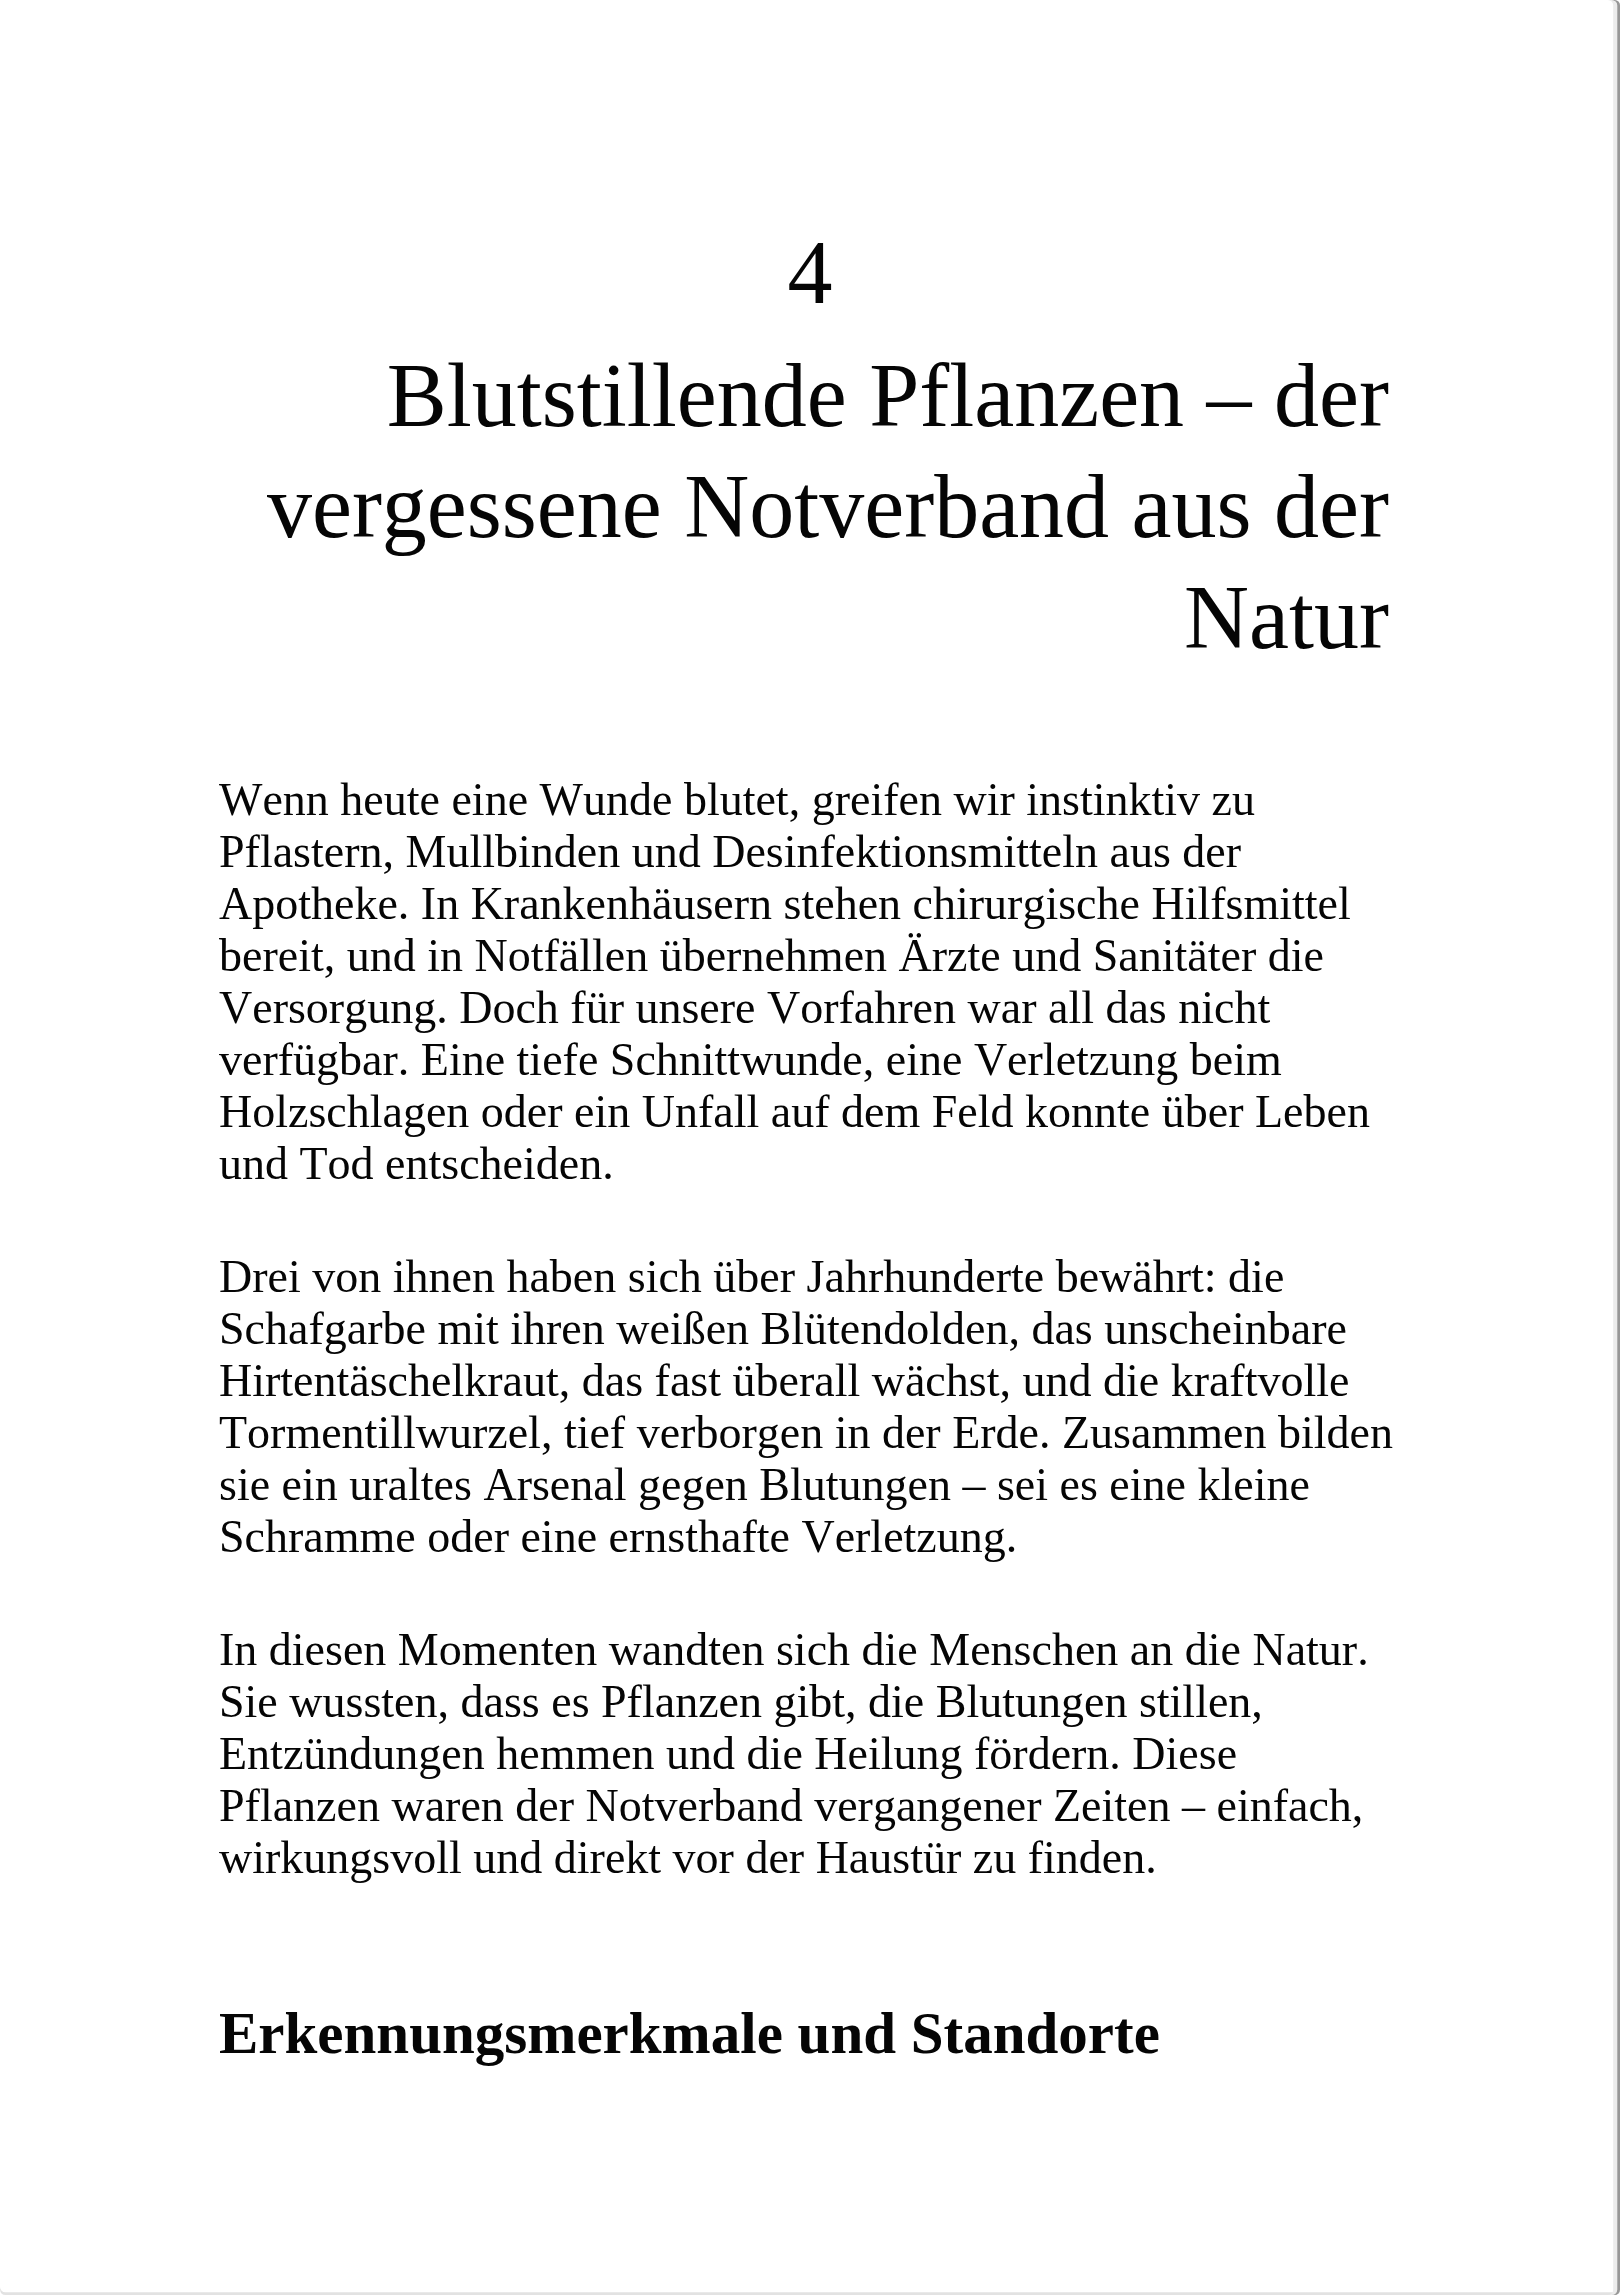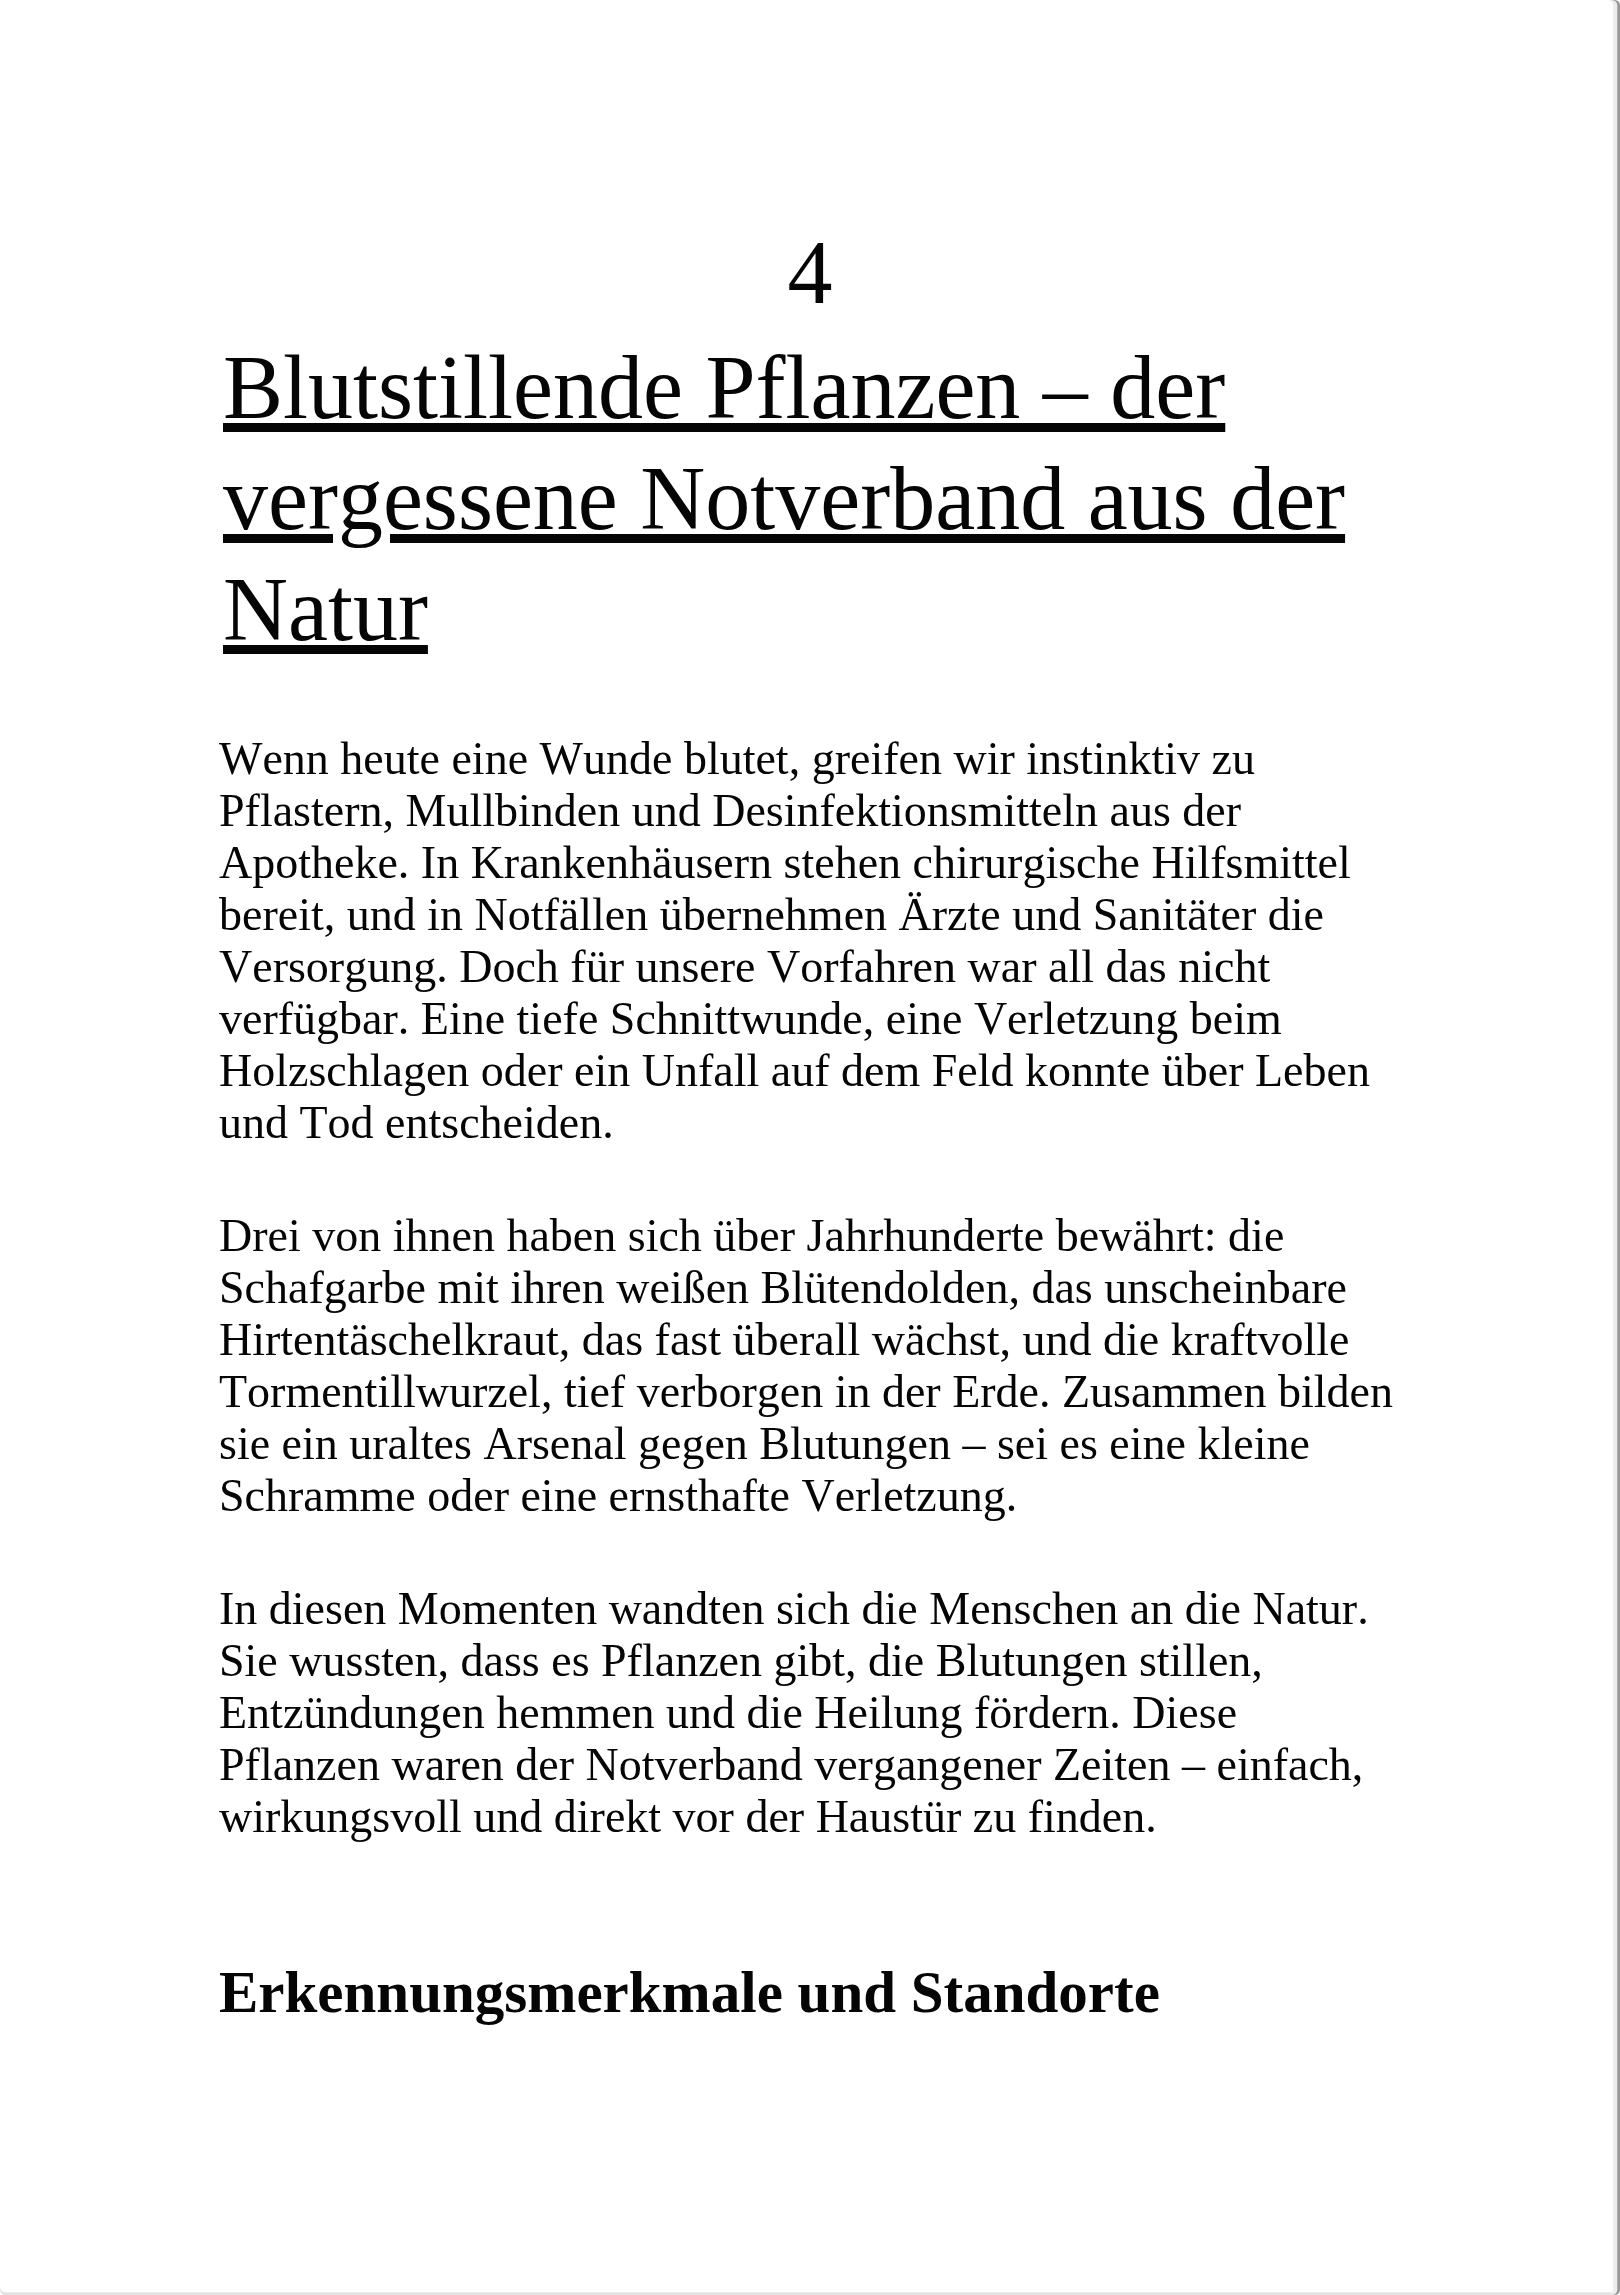--- a/index.html
+++ b/index.html
@@ -31,36 +31,35 @@
     border-radius: 5.4px;
   }
   .chapter-number {
     padding-top: 217px;
     font-size: 90px;
     line-height: 111px;
     text-align: center;
     font-weight: normal;
   }
   h1.chapter-title {
-    margin: 4px;
+    margin: 12px;
     font-size: 90px;
     line-height: 111px;
-    text-align: left;
+    text-align: right;
     font-weight: normal;
-    text-decoration: underline;
   }
   .body-text p {
     margin: 0 0 61px 0;
     font-size: 46px;
     line-height: 52px;
     text-align: left;
     hyphens: none;
   }
   .body-text p:first-child {
-    margin-top: 68px;
+    margin-top: 101px;
   }
   h2.section-heading {
     margin: 112px 0 8px 0;
     font-size: 59px;
     line-height: 74px;
     font-weight: bold;
     text-align: left;
   }
 </style>
 </head>

